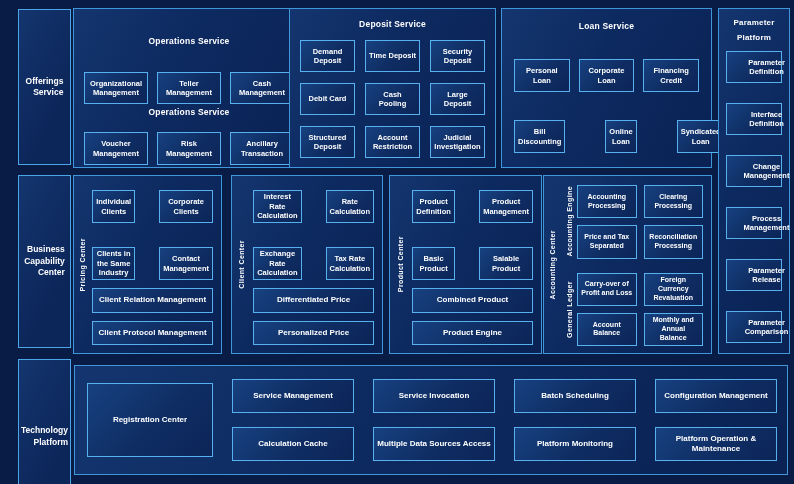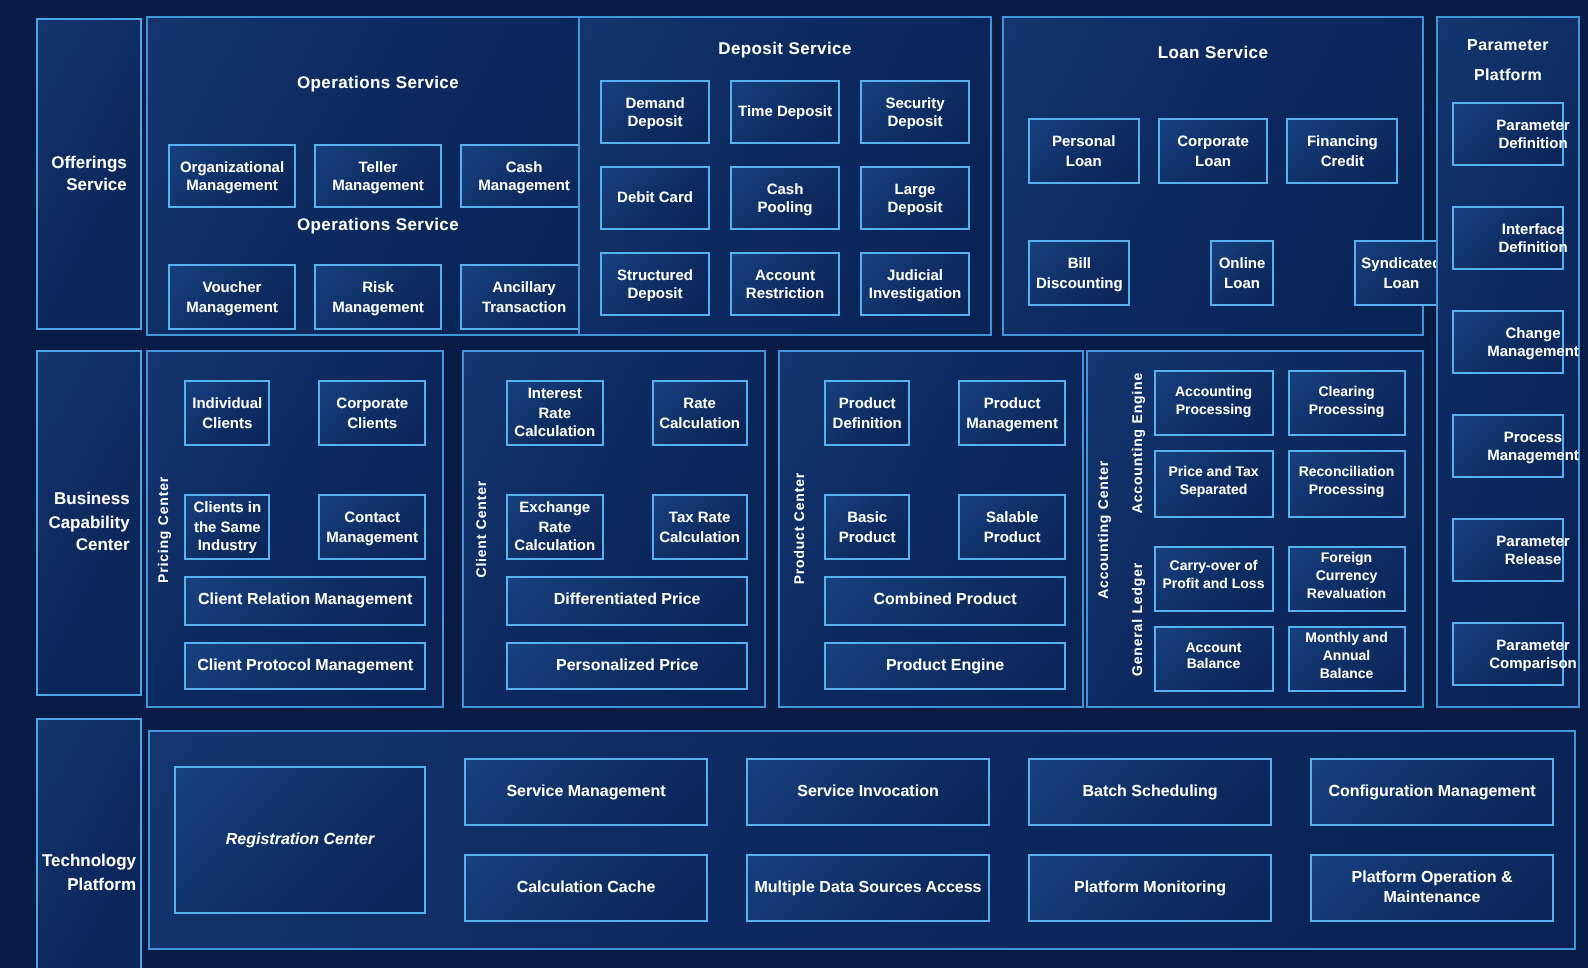--- a/index.html
+++ b/index.html
@@ -122,21 +122,21 @@
   .acct-group > .vstrip { width: 16px; }
   .acct-group .grid2 { flex: 1; gap: 7px; }
   .acct-group .grid2 .box { height: 100%; min-height: 33px; font-size: 7px; }
 
   
   .tech {
     left: 74px; top: 365px; width: 714px; height: 110px;
     display: flex; align-items: stretch;
     padding: 13px 10px 13px 12px; gap: 19px;
   }
-  .reg-box { width: 126px; height: 74px; align-self: center; font-size: 8px; font-style: italic; }
+  .reg-box { width: 126px; height: 74px; align-self: center; font-size: 8px; }
   .tcol { flex: 1; display: flex; flex-direction: column; justify-content: space-between; }
   .tcol .box { height: 34px; font-size: 8px; }
 </style>
 </head>
 <body>
 
 <div class="canvas">
 
   <div class="sidebox" id="side-offerings">
     <span>Offerings Service</span>

